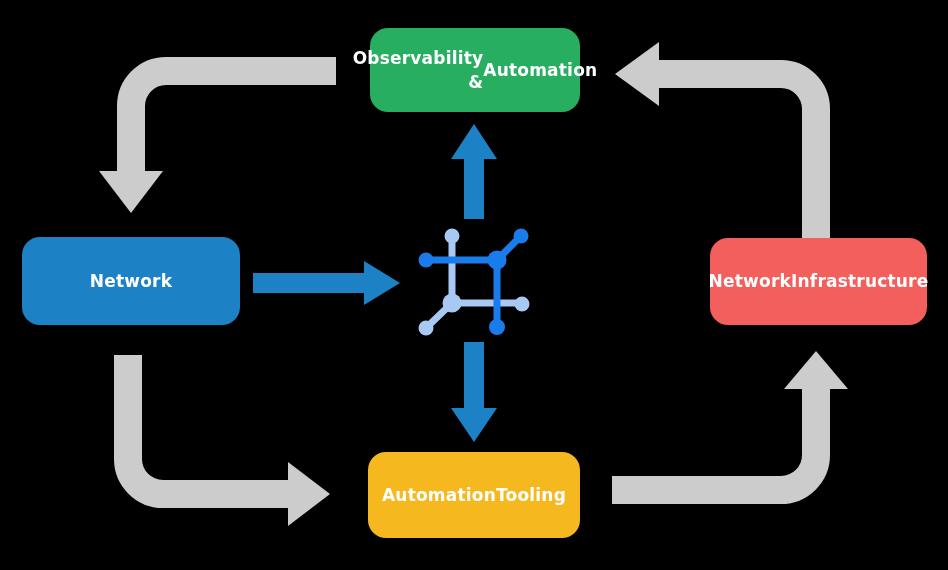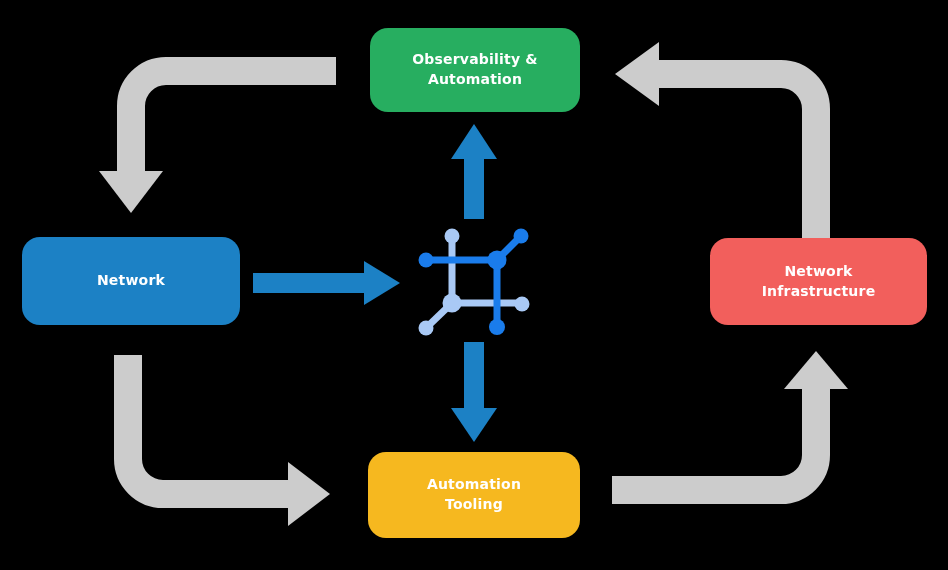--- a/index.html
+++ b/index.html
@@ -7,24 +7,24 @@
     position:relative;
     width:948px;height:570px;
     background:var(--background,#000);
     overflow:hidden;
     font-family:"DejaVu Sans","Liberation Sans",sans-serif;
   }
   .stage svg{position:absolute;left:0;top:0;}
   .node{
     position:absolute;
     border-radius:18px;
-    display:flex;flex-direction:column;
+    display:flex;flex-direction:row;
     align-items:center;justify-content:center;
     color:var(--text,#fff);
-    font-size:14px;font-weight:600;
+    font-size:17px;font-weight:600;
     line-height:1.42;letter-spacing:.2px;
     text-align:right;
   }
   .node-observability{left:370px;top:28px;width:210px;height:84px;background:var(--node-green,#27ae60);}
   .node-operations{left:22px;top:237px;width:218px;height:88px;background:var(--node-blue,#1c81c5);}
   .node-infrastructure{left:710px;top:238px;width:217px;height:87px;background:var(--node-red,#f25f5c);}
   .node-automation{left:368px;top:452px;width:212px;height:86px;background:var(--node-yellow,#f6b81f);}
   .gray-stroke{stroke:var(--arrow-gray,#ccc);fill:none;stroke-width:28;}
   .gray-fill{fill:var(--arrow-gray,#ccc);}
   .blue-stroke{stroke:var(--arrow-blue,#1c81c5);fill:none;stroke-width:20;}

